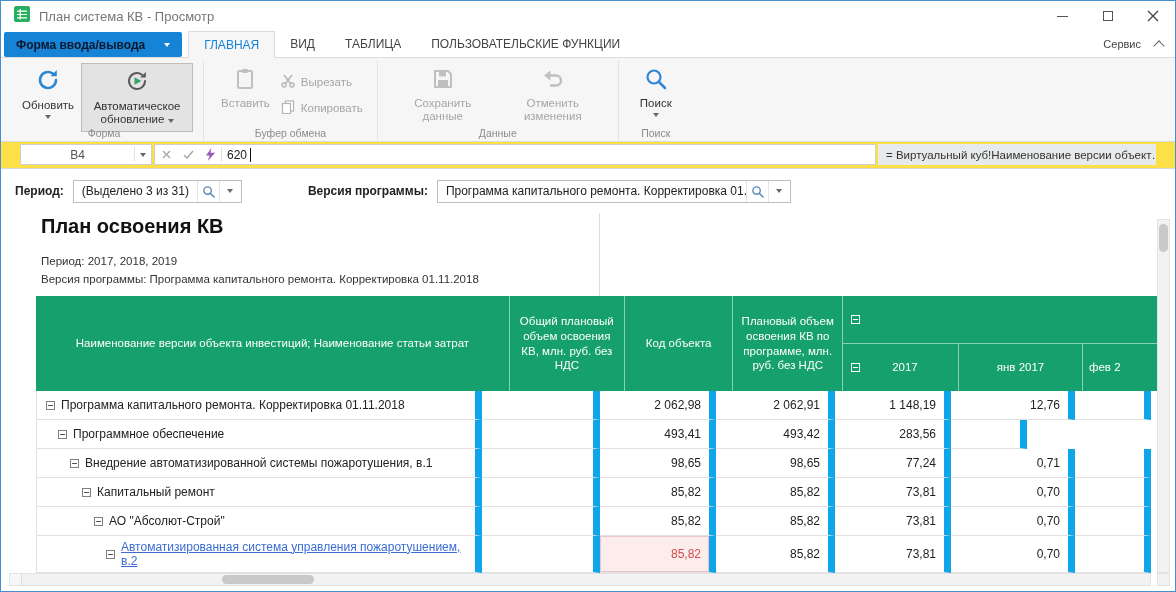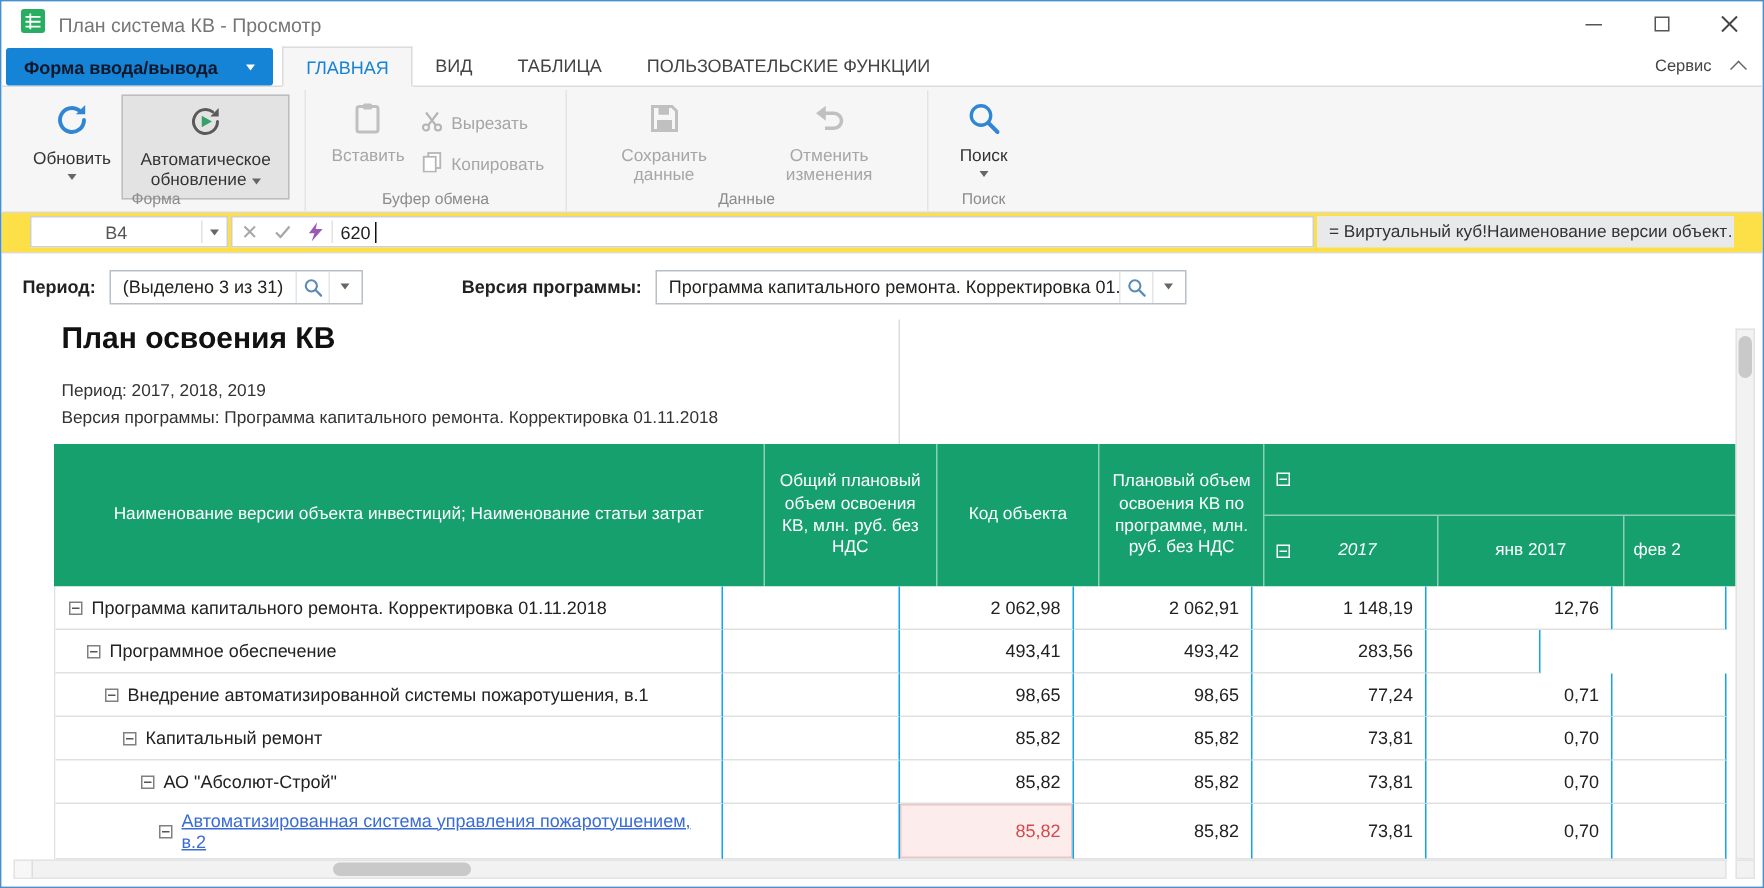--- a/index.html
+++ b/index.html
@@ -76,29 +76,29 @@
   .grid { position:absolute; left:35px; top:127px; width:1123px; background:#fff; }
   .thead { display:flex; background:var(--header-green); color:#fff; }
   .th { font-size:11.5px; display:flex; align-items:center; justify-content:center; text-align:center; padding:4px 6px; border-right:1px solid rgba(255,255,255,.5); height:95px; line-height:1.3; }
   .th.c-name { width:519px; }
   .th.c-code { width:118px; }
   .th.c-total { width:125px; }
   .th.c-program { width:119px; }
   .thgroup { width:316px; display:flex; flex-direction:column; }
   .thgroup-top { height:48px; display:flex; align-items:center; padding-left:8px; border-bottom:1px solid rgba(255,255,255,.5); }
   .thgroup-bottom { display:flex; height:47px; }
-  .th.c-year { width:116px; height:47px; padding:0 8px;font-style:italic; }
+  .th.c-year { width:116px; height:47px; padding:0 8px; }
   .th.c-year .yr { flex:1; text-align:center; }
   .th.c-jan { width:124px; height:47px; }
   .th.c-feb { width:76px; height:47px; border-right:none; justify-content:flex-start; }
 
   .tbody { border-left:1px solid #e0e0e0; }
   .trow { display:flex; height:29px; background:#fff; }
   .trow:last-child { height:37px; }
-  .td { border-right:1px solid #0ea5e9; border-bottom:1px solid #e0e0e0; overflow:hidden; }
+  .td { border-right:7px solid #0ea5e9; border-bottom:1px solid #e0e0e0; overflow:hidden; }
   .name-cell { width:445px; display:flex; align-items:center; gap:6px; font-size:12px; color:#222; line-height:1.2; padding-right:6px; }
   .num { display:flex; align-items:center; justify-content:flex-end; font-size:12px; color:#222; padding-right:8px; }
   .cw-code { width:118px; } .cw-total { width:116px; } .cw-program { width:119px; }
   .cw-year { width:116px; } .cw-jan { width:124px; } .cw-feb { width:76px; }
   .link { color:var(--link-blue); text-decoration:underline; }
   .selected { background:var(--selected-cell-bg); color:var(--selected-cell-text); box-shadow:inset 0 0 0 1px #ecc6c6; }
 
   .collapse { flex:0 0 9px; width:9px; height:9px; border:1px solid #808080; background:#fff; position:relative; }
   .collapse::after { content:""; position:absolute; left:1px; right:1px; top:3px; height:1px; background:#555; }
   .collapse.light { border-color:#fff; background:transparent; }

